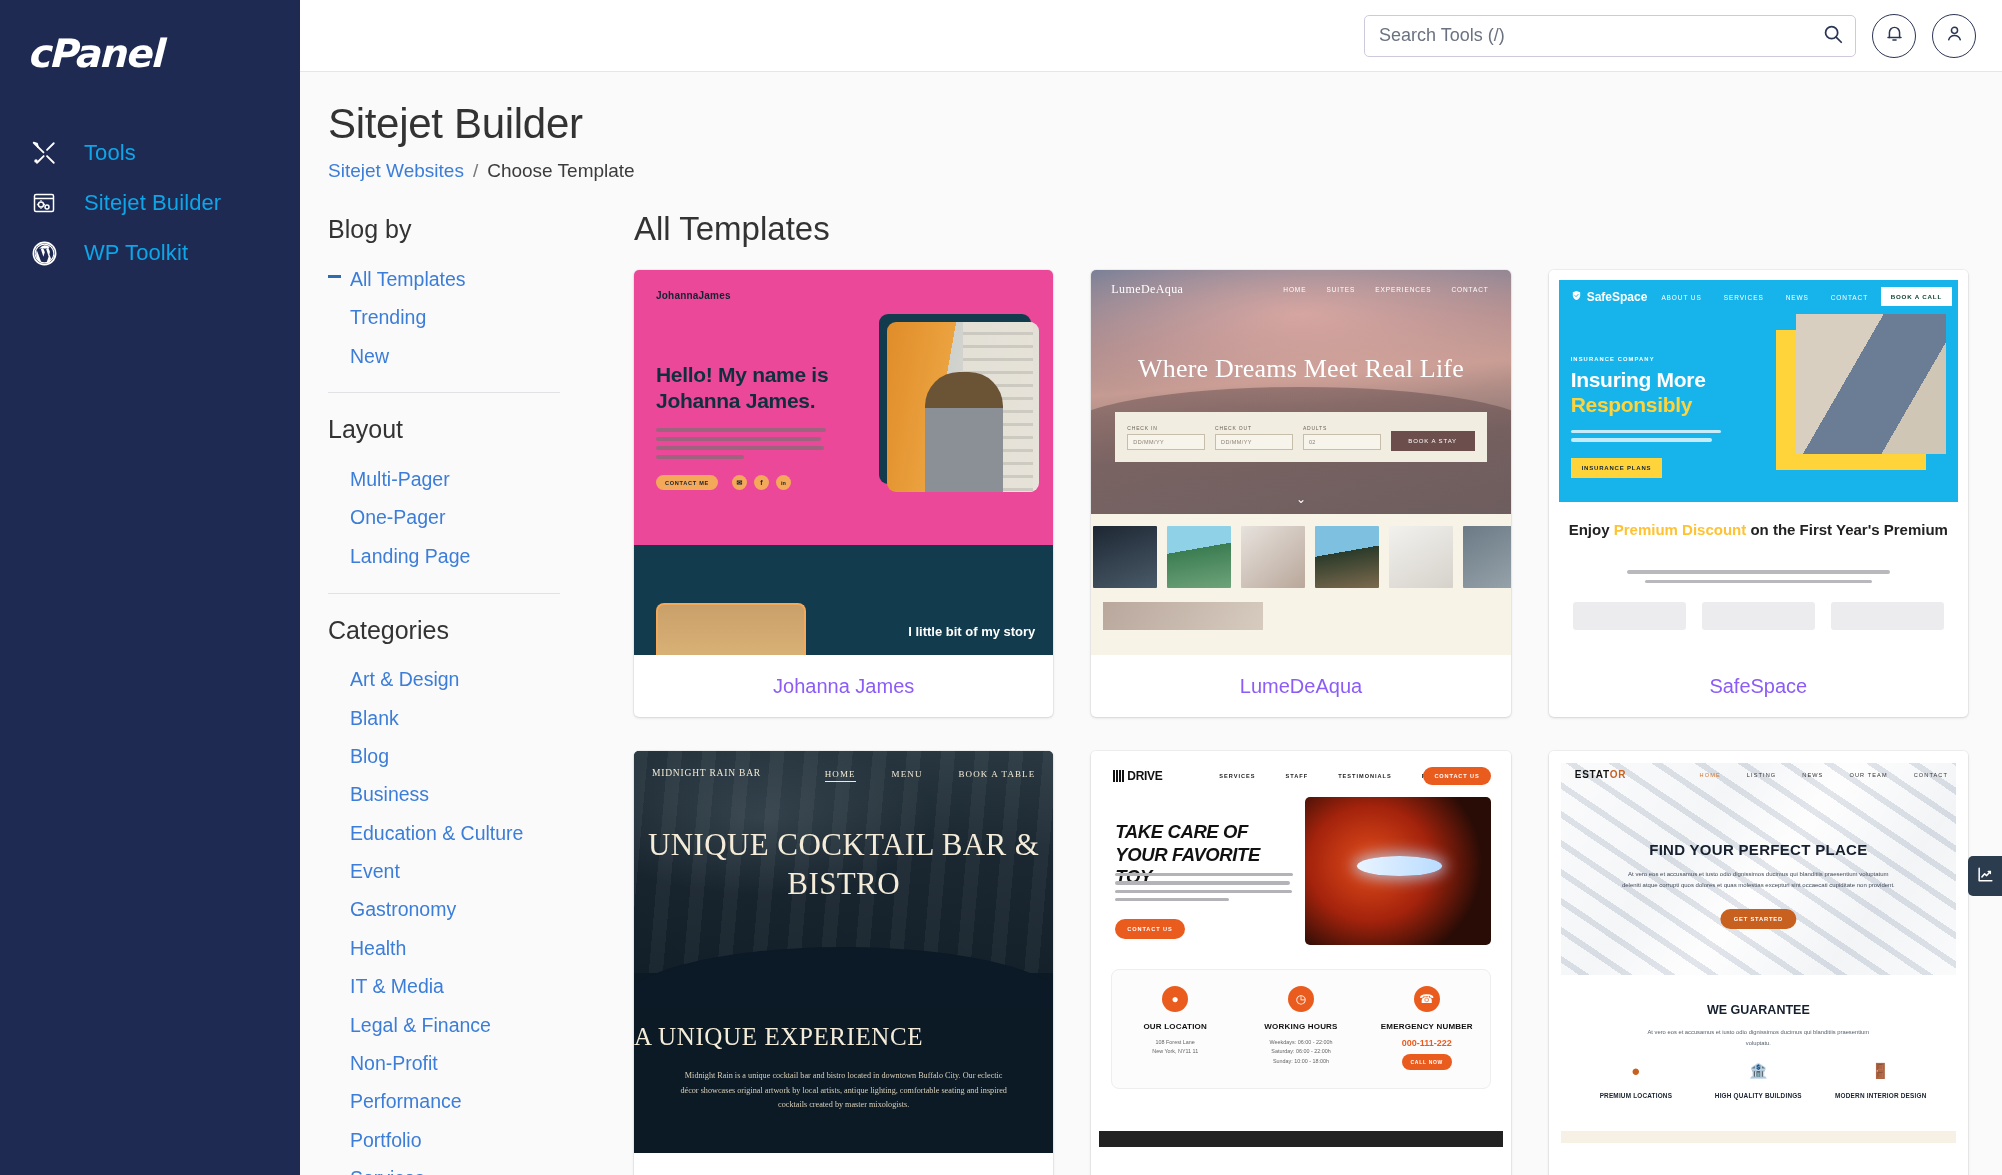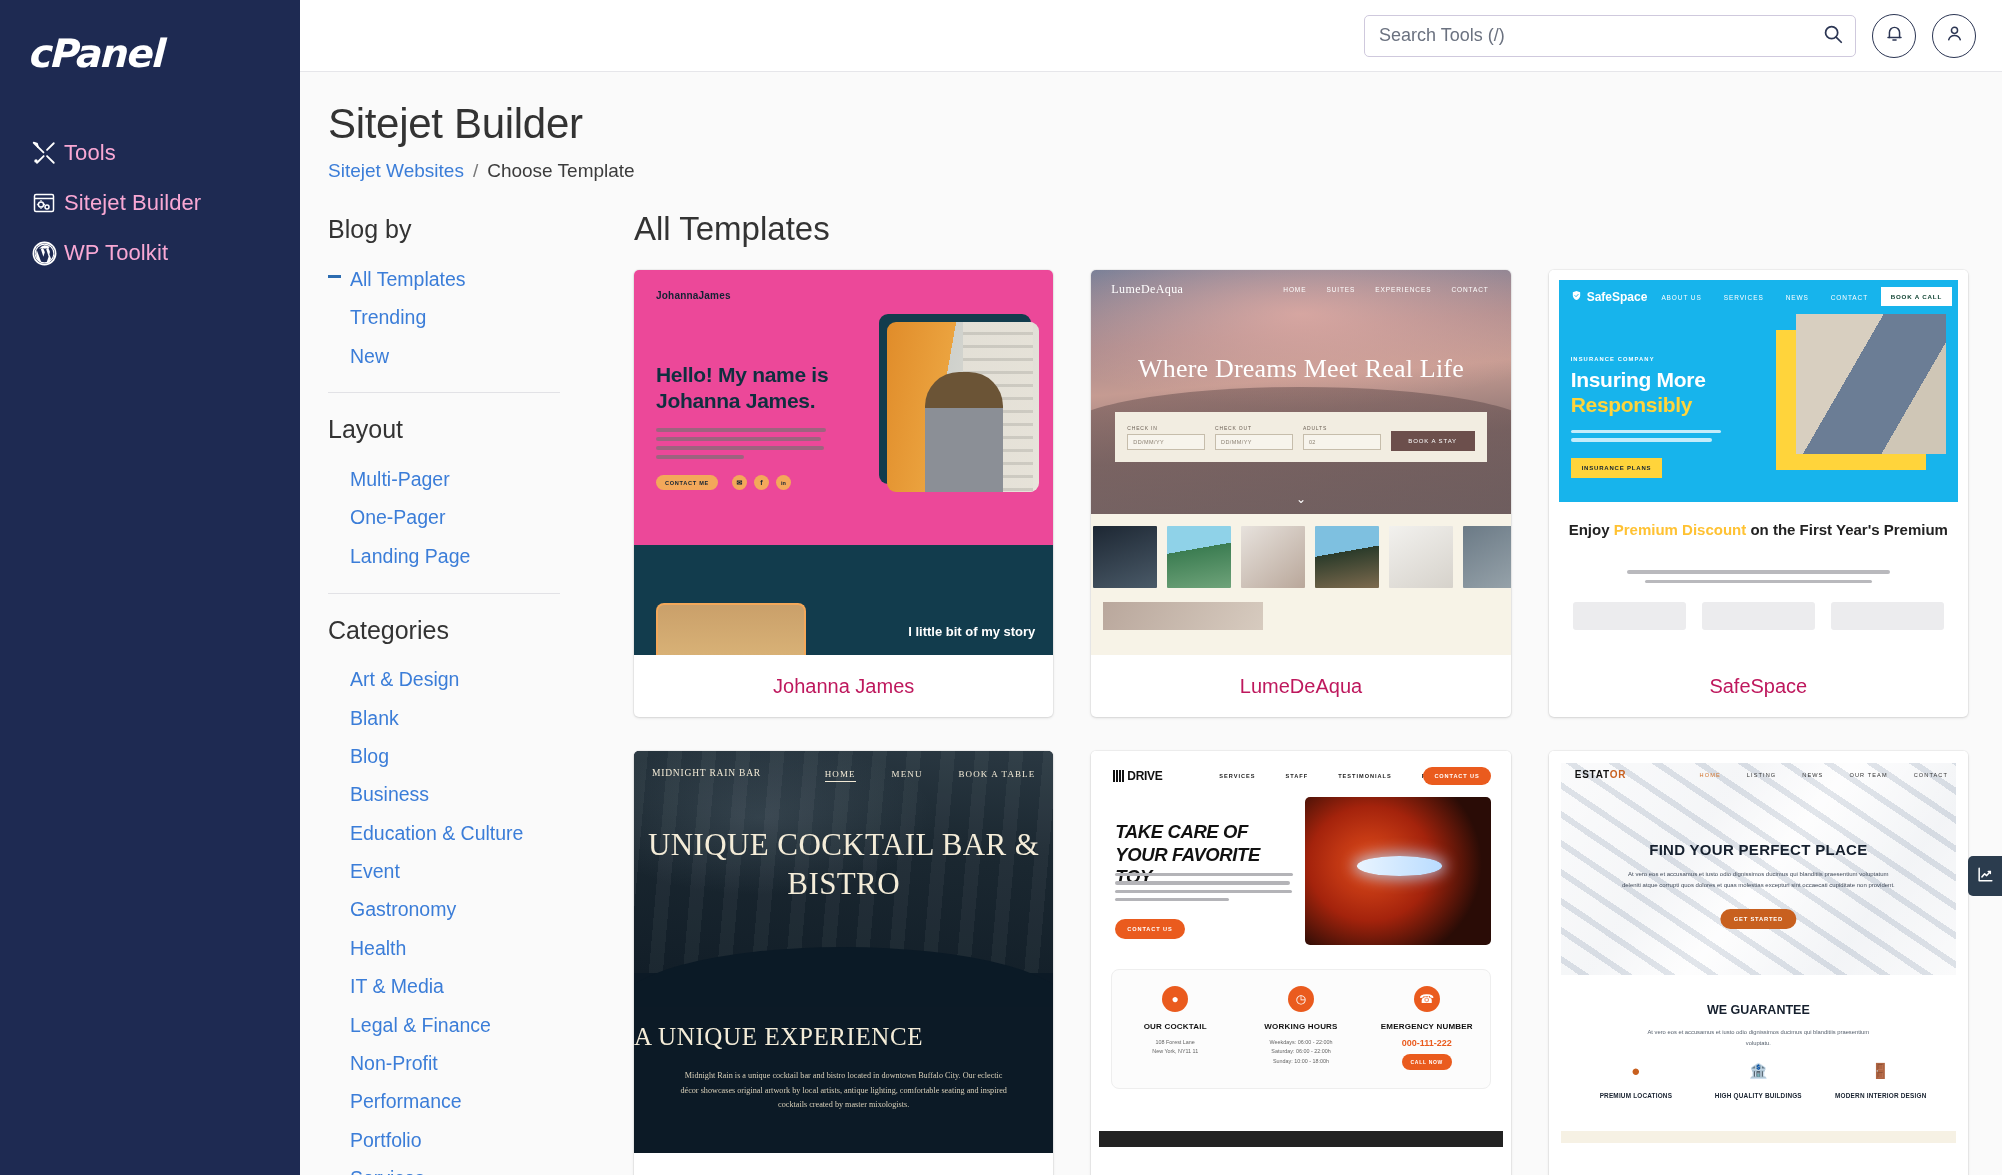--- a/index.html
+++ b/index.html
@@ -18,22 +18,22 @@
     padding: 30px 0 0 0; position: relative;
   }
   .brand { padding: 0 30px; margin-bottom: 52px; height: 46px; display:flex; align-items:center; }
   .brand-logo {
     font-family: "DejaVu Sans", sans-serif;
     font-size: 39px; font-weight: 800; font-style: italic;
     letter-spacing: -1.4px; color: #fff; line-height: 1;
     transform: skewX(-3deg);
   }
   .nav-item {
-    display: flex; align-items: center; gap: 6px;
-    padding: 11px 30px; cursor: pointer; color: #f9a8d4;
+    display: flex; align-items: center; gap: 26px;
+    padding: 11px 30px; cursor: pointer; color: #0ea5e9;
   }
   .nav-item .nav-ic { width: 28px; height: 28px; flex: 0 0 28px; display:flex; align-items:center; justify-content:center; }
   .nav-label { font-size: 22px; font-weight: 400; letter-spacing: .1px; }
 
   
   .main { flex: 1; display: flex; flex-direction: column; min-width: 0; background: #fafafa; }
 
   .topbar {
     height: 72px; flex: 0 0 72px; background: #fff; border-bottom: 1px solid #e6e6ea;
     display: flex; align-items: center; justify-content: flex-end; padding: 0 26px; gap: 16px;
@@ -82,21 +82,21 @@
   .gallery-title { font-size: 33px; font-weight: 400; color: #333; margin-bottom: 22px; }
   .grid { display: grid; grid-template-columns: repeat(3, 1fr); gap: 34px 38px; }
   .card {
     background: #fff; border-radius: 5px; overflow: hidden;
     box-shadow: 0 1px 3px rgba(0,0,0,.13), 0 0 0 1px rgba(0,0,0,.04);
     cursor: pointer;
   }
   .thumb { height: 385px; overflow: hidden; position: relative; background: #fff; }
   .card-name {
     height: 62px; display: flex; align-items: center; justify-content: center;
-    font-size: 20px; color: #be185d;
+    font-size: 20px; color: #8b5cf6;
   }
   .card.tall .thumb { height: 402px; }
   .ms-nav { display:flex; align-items:center; gap: 20px; }
   .ms-link { font-size: 6.5px; letter-spacing: .9px; text-transform: uppercase; }
 
   
   .c1 { background: #ec4899; }
   .c1-logo { position:absolute; left: 22px; top: 20px; font-size: 10px; font-weight: 700; color:#123; letter-spacing:.2px; }
   .c1-h { position:absolute; left: 22px; top: 92px; width: 190px; font-size: 21px; line-height: 1.22;
           font-weight: 700; color: #0f2f3f; letter-spacing:-.3px; }
@@ -545,21 +545,21 @@
                   <i style="width:100%"></i>
                   <i style="width:98%"></i>
                   <i style="width:99%"></i>
                   <i style="width:64%"></i>
                 </div>
               <div class="c5-btn">CONTACT US</div>
               <div class="c5-img"></div>
               <div class="c5-box">
                 <div class="c5-col">
                   <div class="c5-ic">●</div>
-                  <div class="c5-ct">OUR COCKTAIL</div>
+                  <div class="c5-ct">OUR LOCATION</div>
                   <div class="c5-cl">108 Forest Lane</div>
                   <div class="c5-cl">New York, NY11 11</div>
                 </div>
                 <div class="c5-col">
                   <div class="c5-ic">◷</div>
                   <div class="c5-ct">WORKING HOURS</div>
                   <div class="c5-cl">Weekdays: 06:00 - 22:00h</div>
                   <div class="c5-cl">Saturday: 06:00 - 22:00h</div>
                   <div class="c5-cl">Sunday: 10:00 - 18:00h</div>
                 </div>

